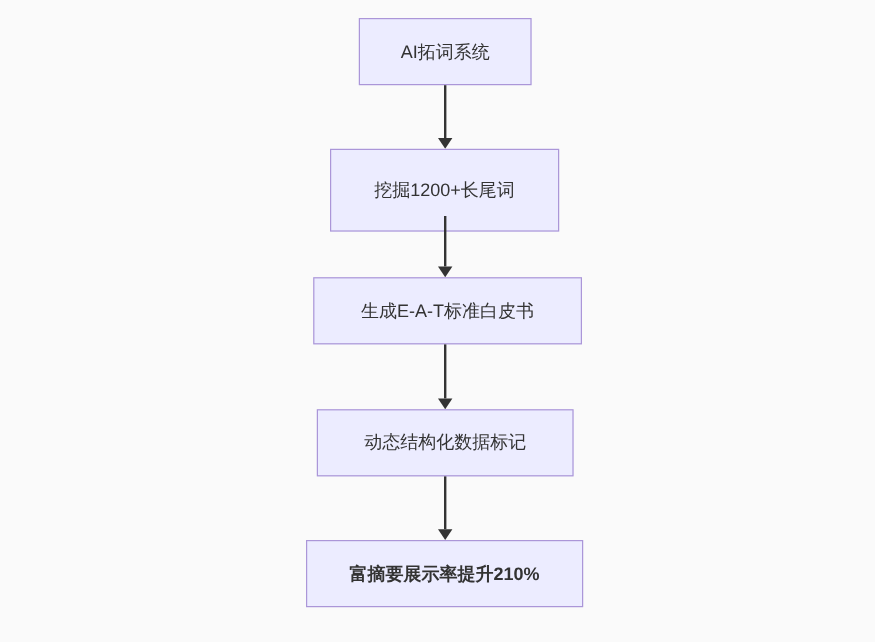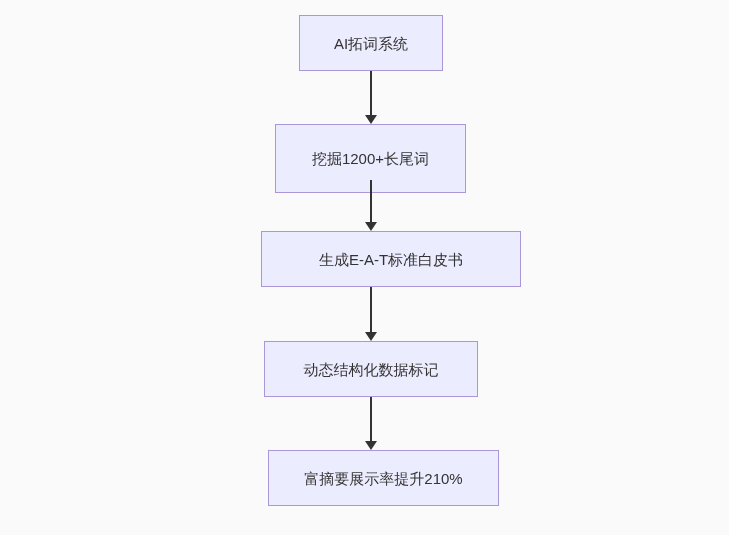--- a/index.html
+++ b/index.html
@@ -57,31 +57,31 @@
   <div class="edge" style="left:370px; top:71px; height:44px;"></div>
   <div class="arrowhead" style="left:365px; top:115px;"></div>
 
   <div class="node" style="left:275px; top:124px; width:191px; height:69px;">
     <span>挖掘1200+长尾词</span>
   </div>
 
   <div class="edge" style="left:370px; top:180px; height:42px;"></div>
   <div class="arrowhead" style="left:365px; top:222px;"></div>
 
-  <div class="node" style="left:261px; top:231px; width:260px; height:56px;">
+  <div class="node" style="left:261px; top:231px; width:224px; height:56px;">
     <span>生成E-A-T标准白皮书</span>
   </div>
 
   <div class="edge" style="left:370px; top:287px; height:45px;"></div>
   <div class="arrowhead" style="left:365px; top:332px;"></div>
 
-  <div class="node" style="left:264px; top:341px; width:214px; height:56px;">
+  <div class="node" style="left:264px; top:341px; width:214px; height:56px;font-family:Liberation Mono, monospace;">
     <span>动态结构化数据标记</span>
   </div>
 
   <div class="edge" style="left:370px; top:397px; height:44px;"></div>
   <div class="arrowhead" style="left:365px; top:441px;"></div>
 
-  <div class="node" style="left:268px; top:450px; width:231px; height:56px;">
+  <div class="node" style="left:255px; top:450px; width:231px; height:56px;font-weight:bold;">
     <span>富摘要展示率提升210%</span>
   </div>
 
 </div>
 
 </body></html>

